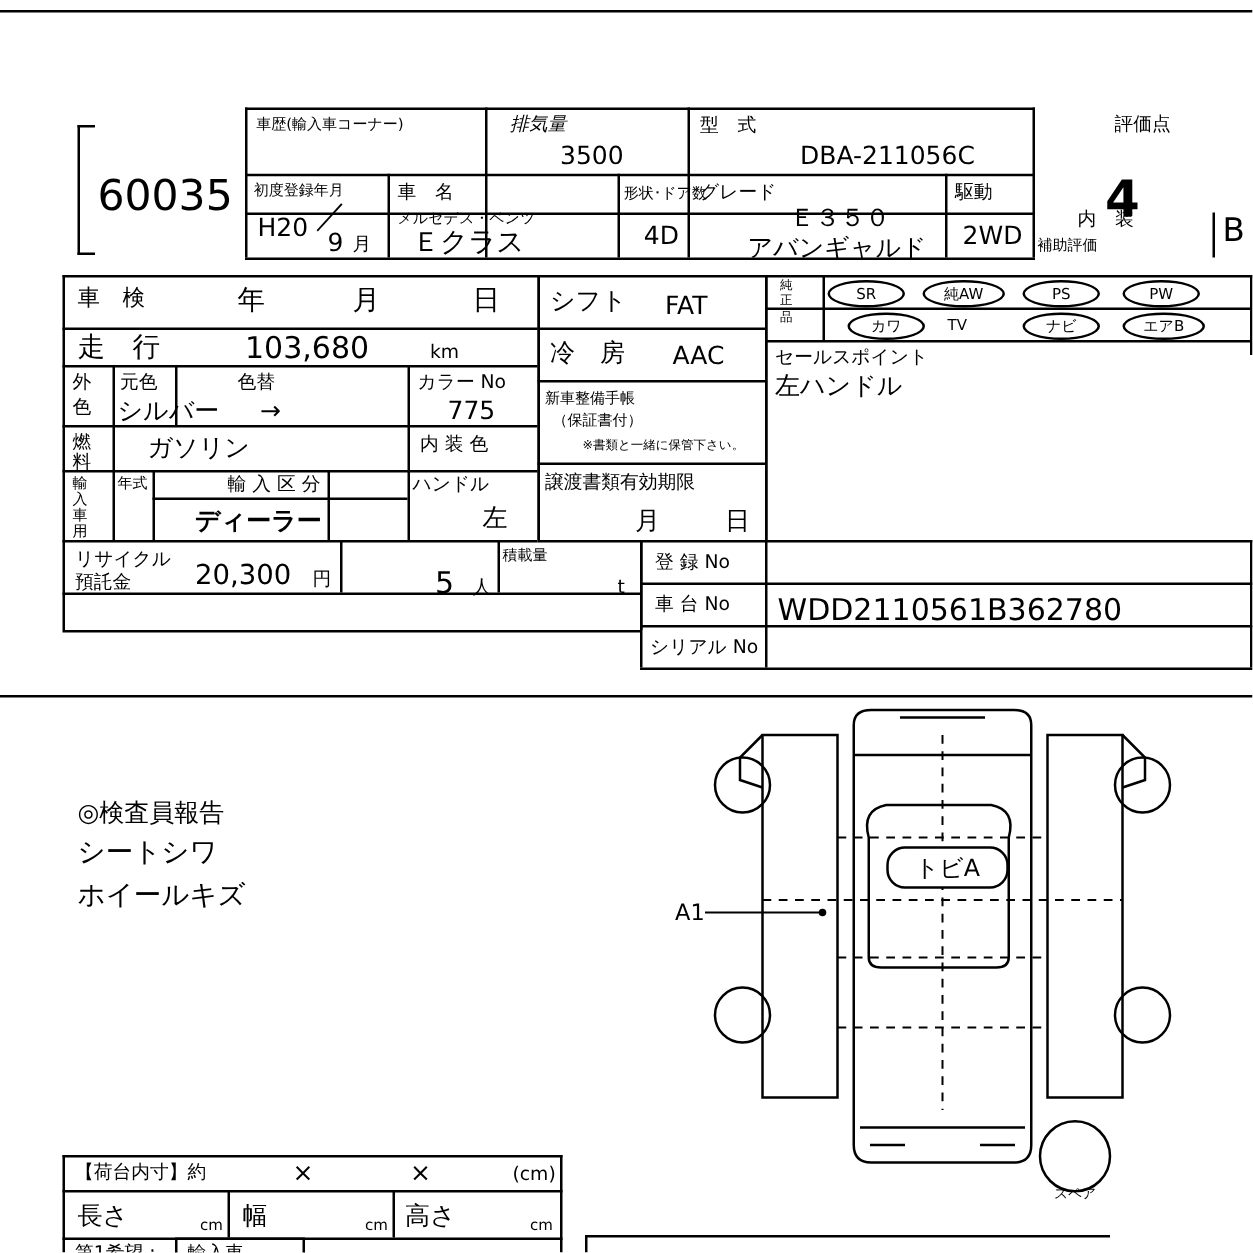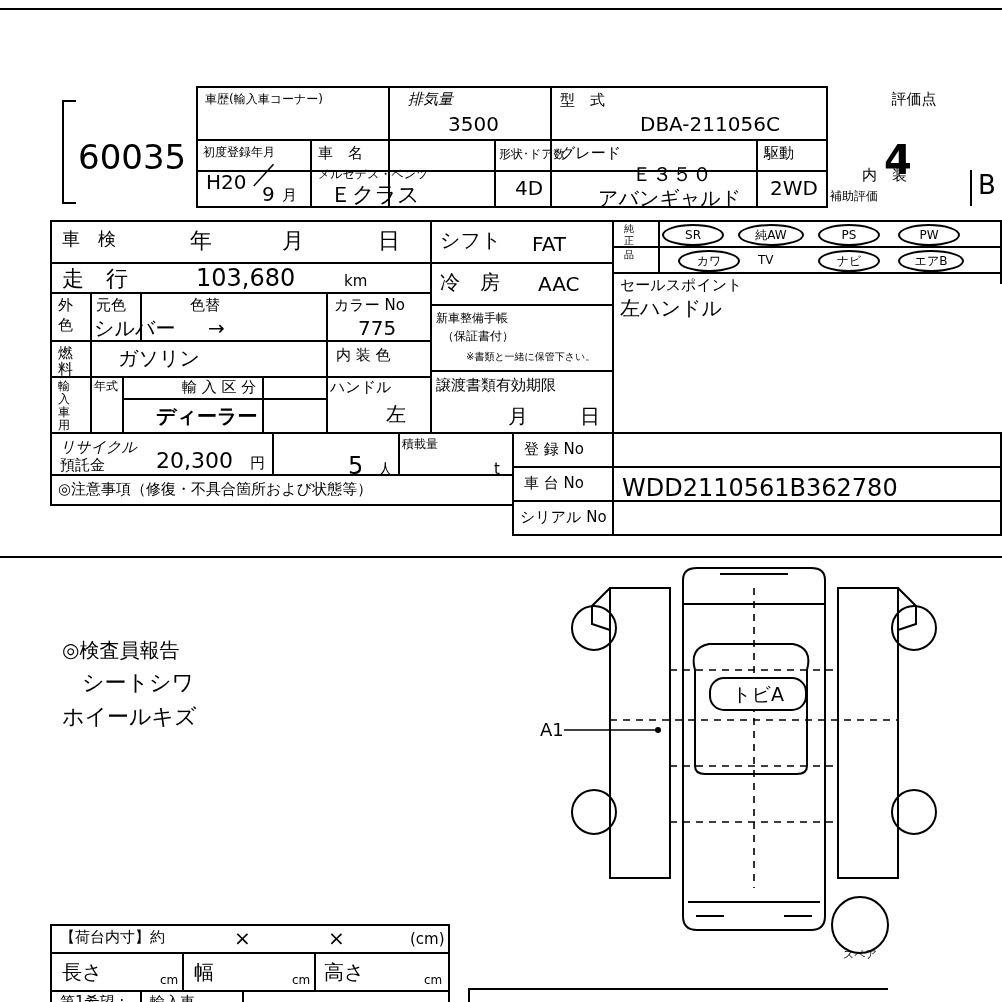--- a/index.html
+++ b/index.html
@@ -126,31 +126,30 @@
   <div class="t xs" style="left:58px;top:380px;">輸</div>
   <div class="t xs" style="left:58px;top:393px;">入</div>
   <div class="t xs" style="left:58px;top:406px;">車</div>
   <div class="t xs" style="left:58px;top:419px;">用</div>
   <div class="t xs" style="left:94px;top:380px;">年式</div>
   <div class="t sm" style="left:182px;top:380px;">輸 入 区 分</div>
   <div class="t mid" style="left:156px;top:406px;font-weight:bold;">ディーラー</div>
   <div class="t sm" style="left:330px;top:380px;">ハンドル</div>
   <div class="t mid" style="left:386px;top:404px;">左</div>
 
-  <div class="t sm" style="left:60px;top:440px;font-style:italic;">リサイクル</div>
+  <div class="t sm" style="left:60px;top:440px;">リサイクル</div>
   <div class="t sm" style="left:60px;top:458px;">預託金</div>
   <div class="t" style="left:156px;top:450px;font-size:22px;">20,300</div>
   <div class="t sm" style="left:250px;top:456px;">円</div>
   <div class="t xs" style="left:278px;top:438px;"></div>
   <div class="t" style="left:348px;top:454px;font-size:24px;">5</div>
   <div class="t sm" style="left:378px;top:462px;">人</div>
   <div class="t xs" style="left:402px;top:438px;">積載量</div>
   <div class="t sm" style="left:494px;top:462px;">t</div>
 
-  <div class="t sm" style="left:58px;top:482px;">◎注意事項（修復・不具合箇所および状態等）</div>
 
   <div class="line vl" style="left:430px;top:220px;height:212px;"></div>
   <div class="line vl" style="left:612px;top:220px;height:212px;"></div>
   <div class="line hl" style="left:430px;top:262px;width:182px;"></div>
   <div class="line hl" style="left:430px;top:304px;width:182px;"></div>
   <div class="line hl" style="left:430px;top:370px;width:182px;"></div>
   <div class="line hl" style="left:430px;top:432px;width:82px;"></div>
 
   <div class="t mid" style="left:440px;top:230px;">シフト</div>
   <div class="t mid" style="left:532px;top:234px;">FAT</div>
@@ -209,21 +208,21 @@
   <div class="line vl" style="left:1000px;top:432px;height:102px;"></div>
 
   <div class="t sm" style="left:524px;top:442px;">登 録 No</div>
   <div class="t sm" style="left:524px;top:476px;">車 台 No</div>
   <div class="t mid" style="left:622px;top:476px;font-size:24px;">WDD2110561B362780</div>
   <div class="t sm" style="left:520px;top:510px;">シリアル No</div>
 
   <div class="line hl" style="left:0;top:556px;width:1002px;"></div>
 
   <div class="t mid" style="left:62px;top:640px;">◎検査員報告</div>
-  <div class="t" style="left:62px;top:672px;font-size:22px;margin-left:20px;">シートシワ</div>
+  <div class="t" style="left:62px;top:672px;font-size:22px;">シートシワ</div>
   <div class="t" style="left:62px;top:706px;font-size:22px;">ホイールキズ</div>
 
   <div style="position:absolute;left:520px;top:560px;width:470px;height:400px;">
     <svg width="470" height="400" viewBox="0 0 470 400">
       <g fill="none" stroke="#000" stroke-width="2">
 
         <path d="M90 28 L150 28 L150 318 L90 318 Z"></path>
         <path d="M378 28 L318 28 L318 318 L378 318 Z"></path>
 
         <path d="M90 28 L72 46 L72 64 L90 70"></path>

